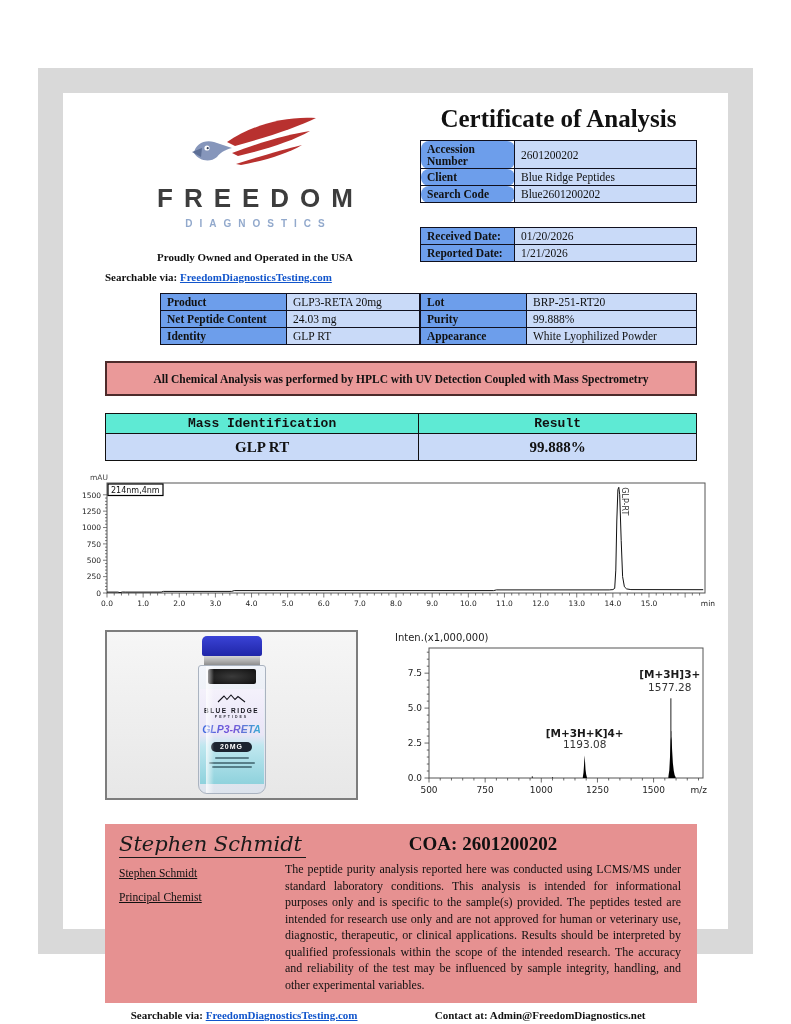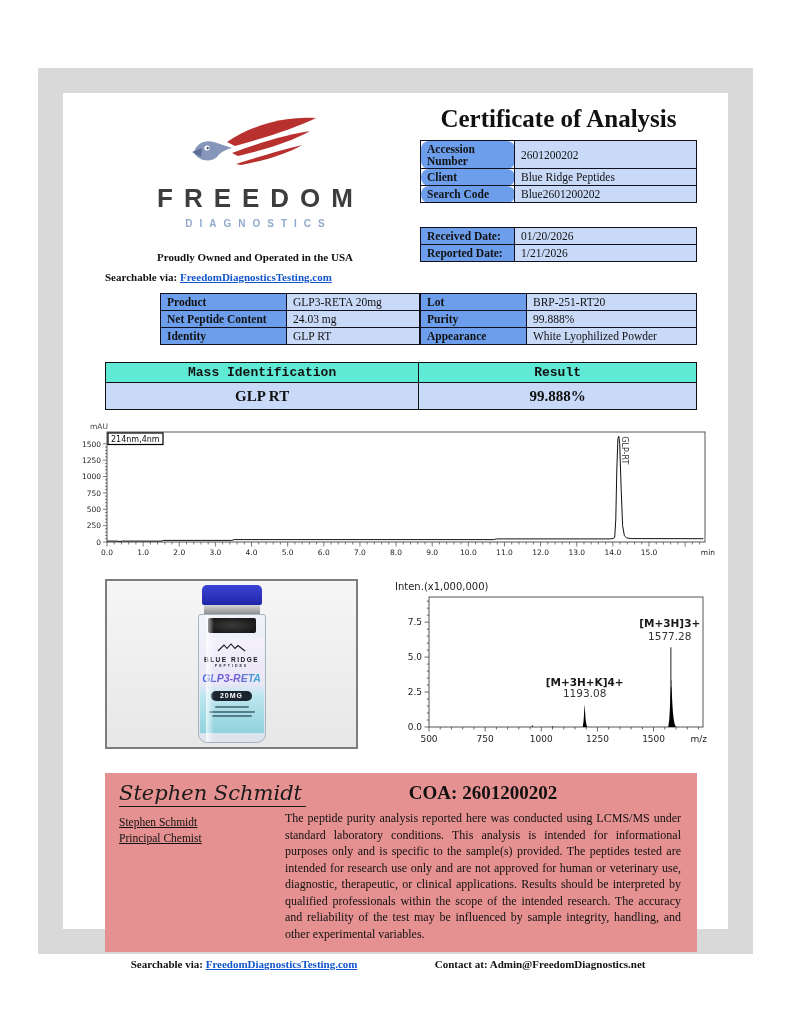--- a/index.html
+++ b/index.html
@@ -61,21 +61,21 @@
   .fineprint span { display:block; height:2px; background:rgba(20,50,60,.55); border-radius:1px; }
   .fp1{width:34px;} .fp2{width:46px;} .fp3{width:40px;}
   .shine { position:absolute; top:0; bottom:0; left:7px; width:8px; background:linear-gradient(90deg,rgba(255,255,255,.75),rgba(255,255,255,0)); pointer-events:none; }
 
   .ms-wrap { margin-right:-16px; }
 
   .sig-block { margin-top:10px; background:#e69191; display:flex; padding:8px 16px 10px 14px; gap:18px; }
   .sig-left { width:148px; flex-shrink:0;text-decoration:underline; }
   .script { font-family:"DejaVu Serif", serif; font-style:italic; font-size:21px; color:#1a1a1a; border-bottom:1.6px solid #1a1a1a; display:inline-block; padding:0 4px 1px 0; white-space:nowrap; }
   .sig-name { font-size:11.5px; margin-top:9px; }
-  .sig-role { font-size:11.5px; margin-top:4px; }
+  .sig-role { font-size:11.5px; margin-top:12px; }
   .sig-right { flex:1; }
   .coa { text-align:center; font-size:19px; font-weight:bold; margin:1px 0 6px; }
   .disclaimer { font-size:12px; line-height:1.38; text-align:justify; }
 
   .footer { display:flex; margin-top:6px; font-size:11px; font-weight:bold; }
   .footer .f-left { width:47%; text-align:center; }
   .footer .f-right { width:53%; text-align:center; }
 
   svg text { font-family:"DejaVu Sans", sans-serif; }
 </style>
@@ -167,20 +167,21 @@
                 <td class="val">99.888%</td>
               </tr>
           <tr>
                 <td class="lab">Appearance</td>
                 <td class="val">White Lyophilized Powder</td>
               </tr>
         </tbody>
           </table>
       </div>
 
+      <div class="banner">All Chemical Analysis was performed by HPLC with UV Detection Coupled with Mass Spectrometry</div>
 
       <table class="mass">
         <tbody>
             <tr class="hd">
           <td class="c1">Mass Identification</td>
           <td>Result</td>
         </tr>
         <tr class="bd">
           <td class="c1">GLP RT</td>
           <td>99.888%</td>

